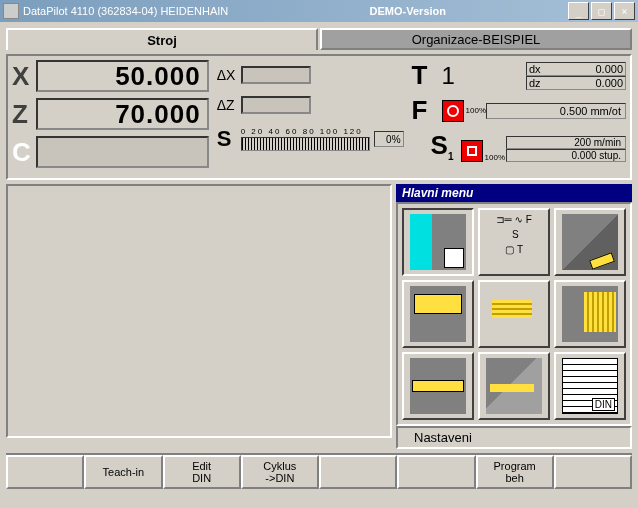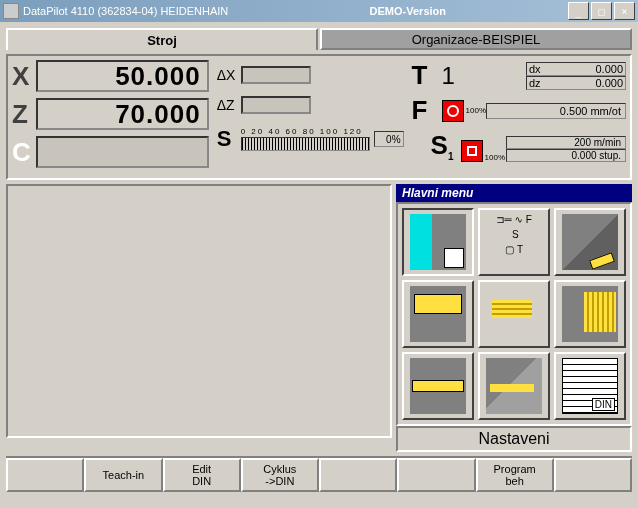--- a/index.html
+++ b/index.html
@@ -59,21 +59,21 @@
 
 
 .middle { display: flex; gap: 4px; margin-top: 4px; }
 .workspace { flex: 1; height: 254px; border: 2px solid; border-color: #808080 #fff #fff #808080; background: #d4d0c8; }
 
 .menu-panel { width: 236px; }
 .menu-title { background: #000080; color: #fff; padding: 2px 6px; font-size: 12px; font-weight: bold; font-style: italic; }
 .menu-grid { display: grid; grid-template-columns: repeat(3, 1fr); gap: 4px; padding: 4px; border: 2px solid; border-color: #808080 #fff #fff #808080; }
 .menu-btn { height: 68px; border: 2px solid; border-color: #fff #404040 #404040 #fff; background: #d4d0c8; display: flex; align-items: center; justify-content: center; position: relative; }
 .menu-btn.sel { border-color: #404040 #fff #fff #404040; }
-.menu-label { padding: 2px 10px; font-size: 16px; border: 2px solid; border-color: #808080 #fff #fff #808080; text-align: center; }
+.menu-label { padding: 2px 16px; font-size: 13px; border: 2px solid; border-color: #808080 #fff #fff #808080; }
 
 
 .ico { width: 56px; height: 56px; position: relative; }
 .ico1 { background: linear-gradient(to right, #00e0e0 40%, #808080 40%); }
 .ico1::after { content: ""; position: absolute; bottom: 2px; right: 2px; width: 18px; height: 18px; background: #fff; border: 1px solid #000; }
 .ico2 { display: flex; flex-direction: column; align-items: center; font-size: 10px; }
 .ico3 { background: linear-gradient(135deg, #808080 50%, #606060 50%); }
 .ico3::after { content: ""; position: absolute; bottom: 4px; right: 4px; width: 22px; height: 8px; background: #ffe040; border: 1px solid #000; transform: rotate(-20deg); }
 .ico4 { background: #808080; }
 .ico4::before { content: ""; position: absolute; top: 8px; left: 4px; right: 4px; height: 18px; background: #ffe040; border: 1px solid #000; }

